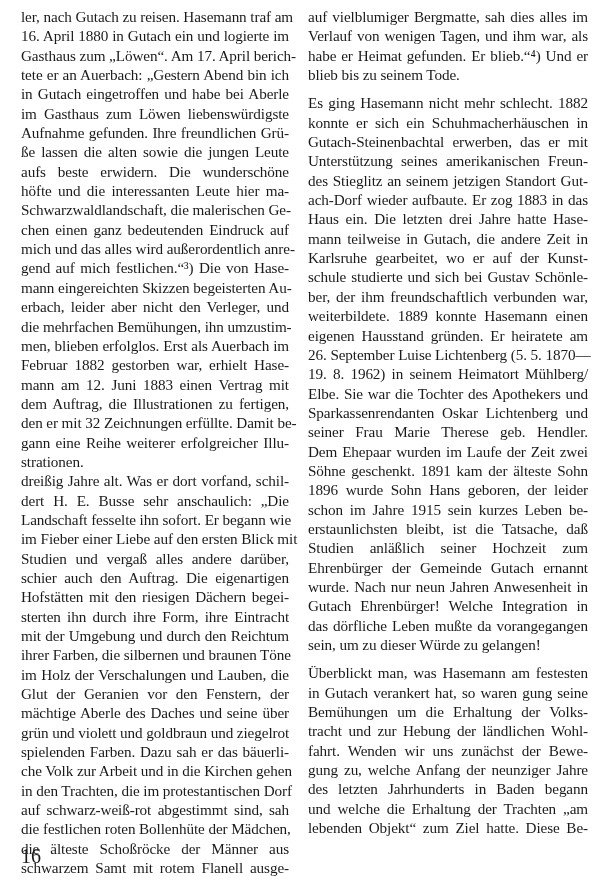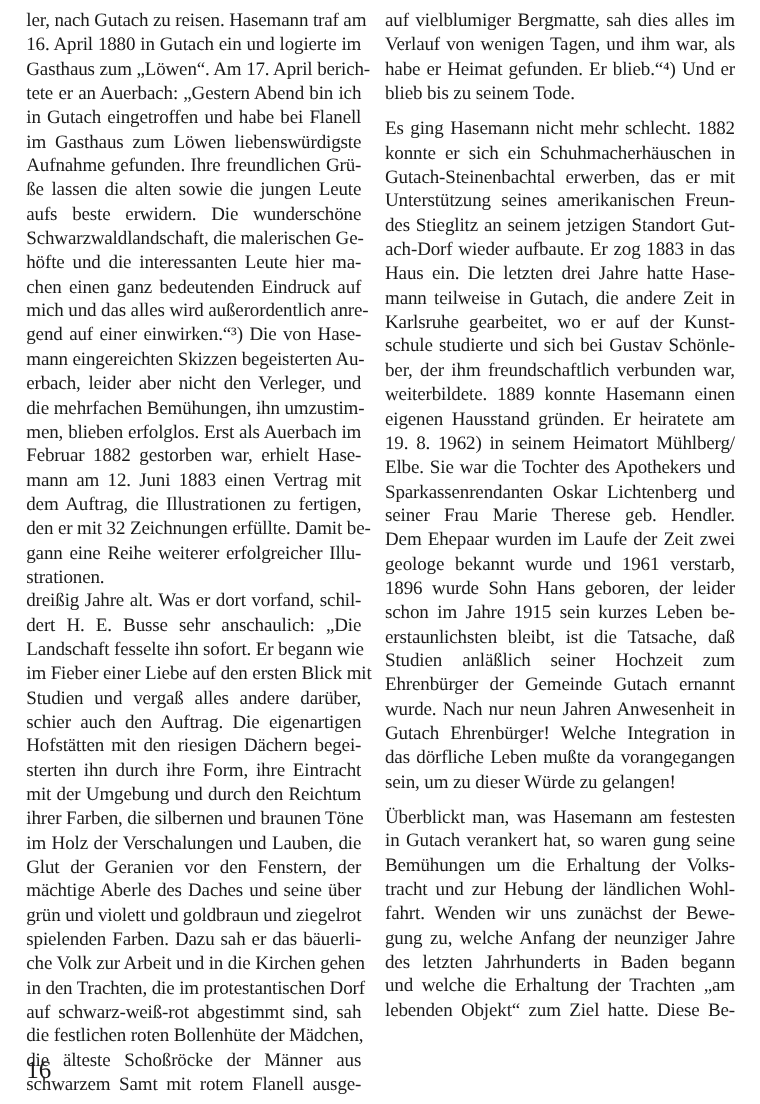--- a/index.html
+++ b/index.html
@@ -53,30 +53,30 @@
 </head>
 <body>
 
 <div class="page">
   <div class="column col-left" id="col-left">
       <div class="para">
         <span class="line">ler, nach Gutach zu reisen. Hasemann traf am</span>
         <span class="line">16. April 1880 in Gutach ein und logierte im</span>
         <span class="line">Gasthaus zum „Löwen“. Am 17. April berich-</span>
         <span class="line">tete er an Auerbach: „Gestern Abend bin ich</span>
-        <span class="line">in Gutach eingetroffen und habe bei Flanell</span>
+        <span class="line">in Gutach eingetroffen und habe bei Aberle</span>
         <span class="line">im Gasthaus zum Löwen liebenswürdigste</span>
         <span class="line">Aufnahme gefunden. Ihre freundlichen Grü-</span>
         <span class="line">ße lassen die alten sowie die jungen Leute</span>
         <span class="line">aufs beste erwidern. Die wunderschöne</span>
+        <span class="line">höfte und die interessanten Leute hier ma-</span>
         <span class="line">Schwarzwaldlandschaft, die malerischen Ge-</span>
-        <span class="line">höfte und die interessanten Leute hier ma-</span>
         <span class="line">chen einen ganz bedeutenden Eindruck auf</span>
         <span class="line">mich und das alles wird außerordentlich anre-</span>
-        <span class="line">gend auf einer einwirken.“³) Die von Hase-</span>
+        <span class="line">gend auf mich festlichen.“³) Die von Hase-</span>
         <span class="line">mann eingereichten Skizzen begeisterten Au-</span>
         <span class="line">erbach, leider aber nicht den Verleger, und</span>
         <span class="line">die mehrfachen Bemühungen, ihn umzustim-</span>
         <span class="line">men, blieben erfolglos. Erst als Auerbach im</span>
         <span class="line">Februar 1882 gestorben war, erhielt Hase-</span>
         <span class="line">mann am 12. Juni 1883 einen Vertrag mit</span>
         <span class="line">dem Auftrag, die Illustrationen zu fertigen,</span>
         <span class="line">den er mit 32 Zeichnungen erfüllte. Damit be-</span>
         <span class="line">gann eine Reihe weiterer erfolgreicher Illu-</span>
         <span class="line last">strationen.</span>
@@ -119,26 +119,27 @@
         <span class="line">Unterstützung seines amerikanischen Freun-</span>
         <span class="line">des Stieglitz an seinem jetzigen Standort Gut-</span>
         <span class="line">ach-Dorf wieder aufbaute. Er zog 1883 in das</span>
         <span class="line">Haus ein. Die letzten drei Jahre hatte Hase-</span>
         <span class="line">mann teilweise in Gutach, die andere Zeit in</span>
         <span class="line">Karlsruhe gearbeitet, wo er auf der Kunst-</span>
         <span class="line">schule studierte und sich bei Gustav Schönle-</span>
         <span class="line">ber, der ihm freundschaftlich verbunden war,</span>
         <span class="line">weiterbildete. 1889 konnte Hasemann einen</span>
         <span class="line">eigenen Hausstand gründen. Er heiratete am</span>
+        <span class="line">26. September Luise Lichtenberg (5. 5. 1870—</span>
         <span class="line">19. 8. 1962) in seinem Heimatort Mühlberg/</span>
         <span class="line">Elbe. Sie war die Tochter des Apothekers und</span>
         <span class="line">Sparkassenrendanten Oskar Lichtenberg und</span>
         <span class="line">seiner Frau Marie Therese geb. Hendler.</span>
         <span class="line">Dem Ehepaar wurden im Laufe der Zeit zwei</span>
-        <span class="line">geologe bekannt wurde und 1961 verstarb,</span>
+        <span class="line">Söhne geschenkt. 1891 kam der älteste Sohn</span>
         <span class="line">1896 wurde Sohn Hans geboren, der leider</span>
         <span class="line">schon im Jahre 1915 sein kurzes Leben be-</span>
         <span class="line">erstaunlichsten bleibt, ist die Tatsache, daß</span>
         <span class="line">Studien anläßlich seiner Hochzeit zum</span>
         <span class="line">Ehrenbürger der Gemeinde Gutach ernannt</span>
         <span class="line">wurde. Nach nur neun Jahren Anwesenheit in</span>
         <span class="line">Gutach Ehrenbürger! Welche Integration in</span>
         <span class="line">das dörfliche Leben mußte da vorangegangen</span>
         <span class="line last">sein, um zu dieser Würde zu gelangen!</span>
       </div>

